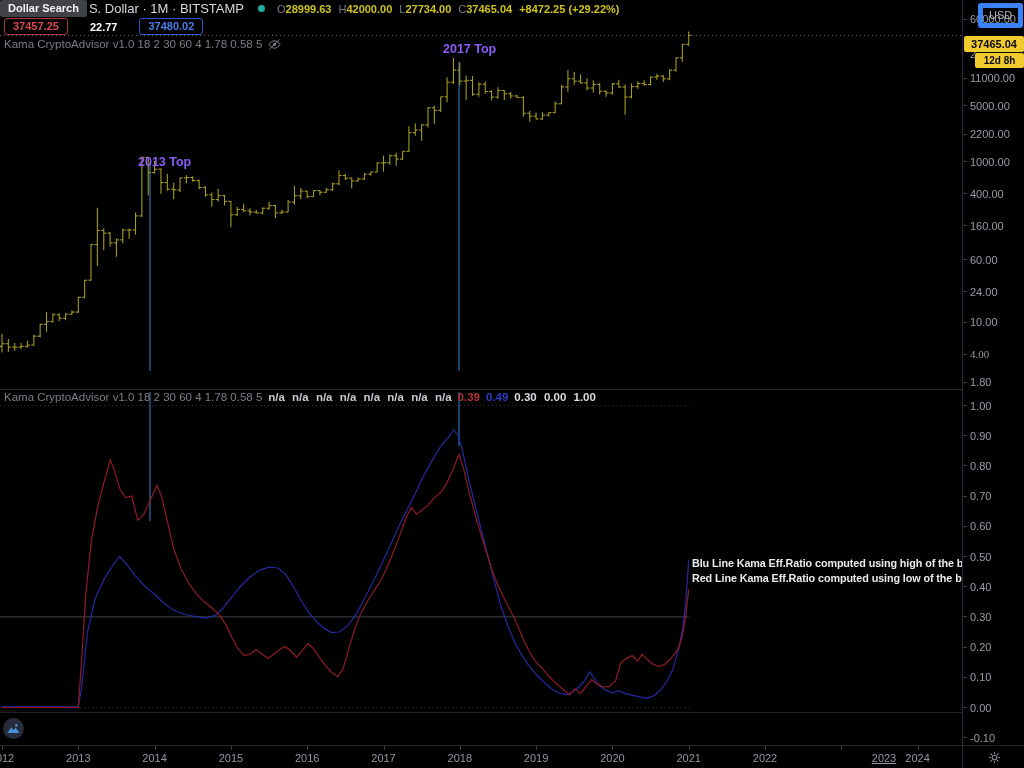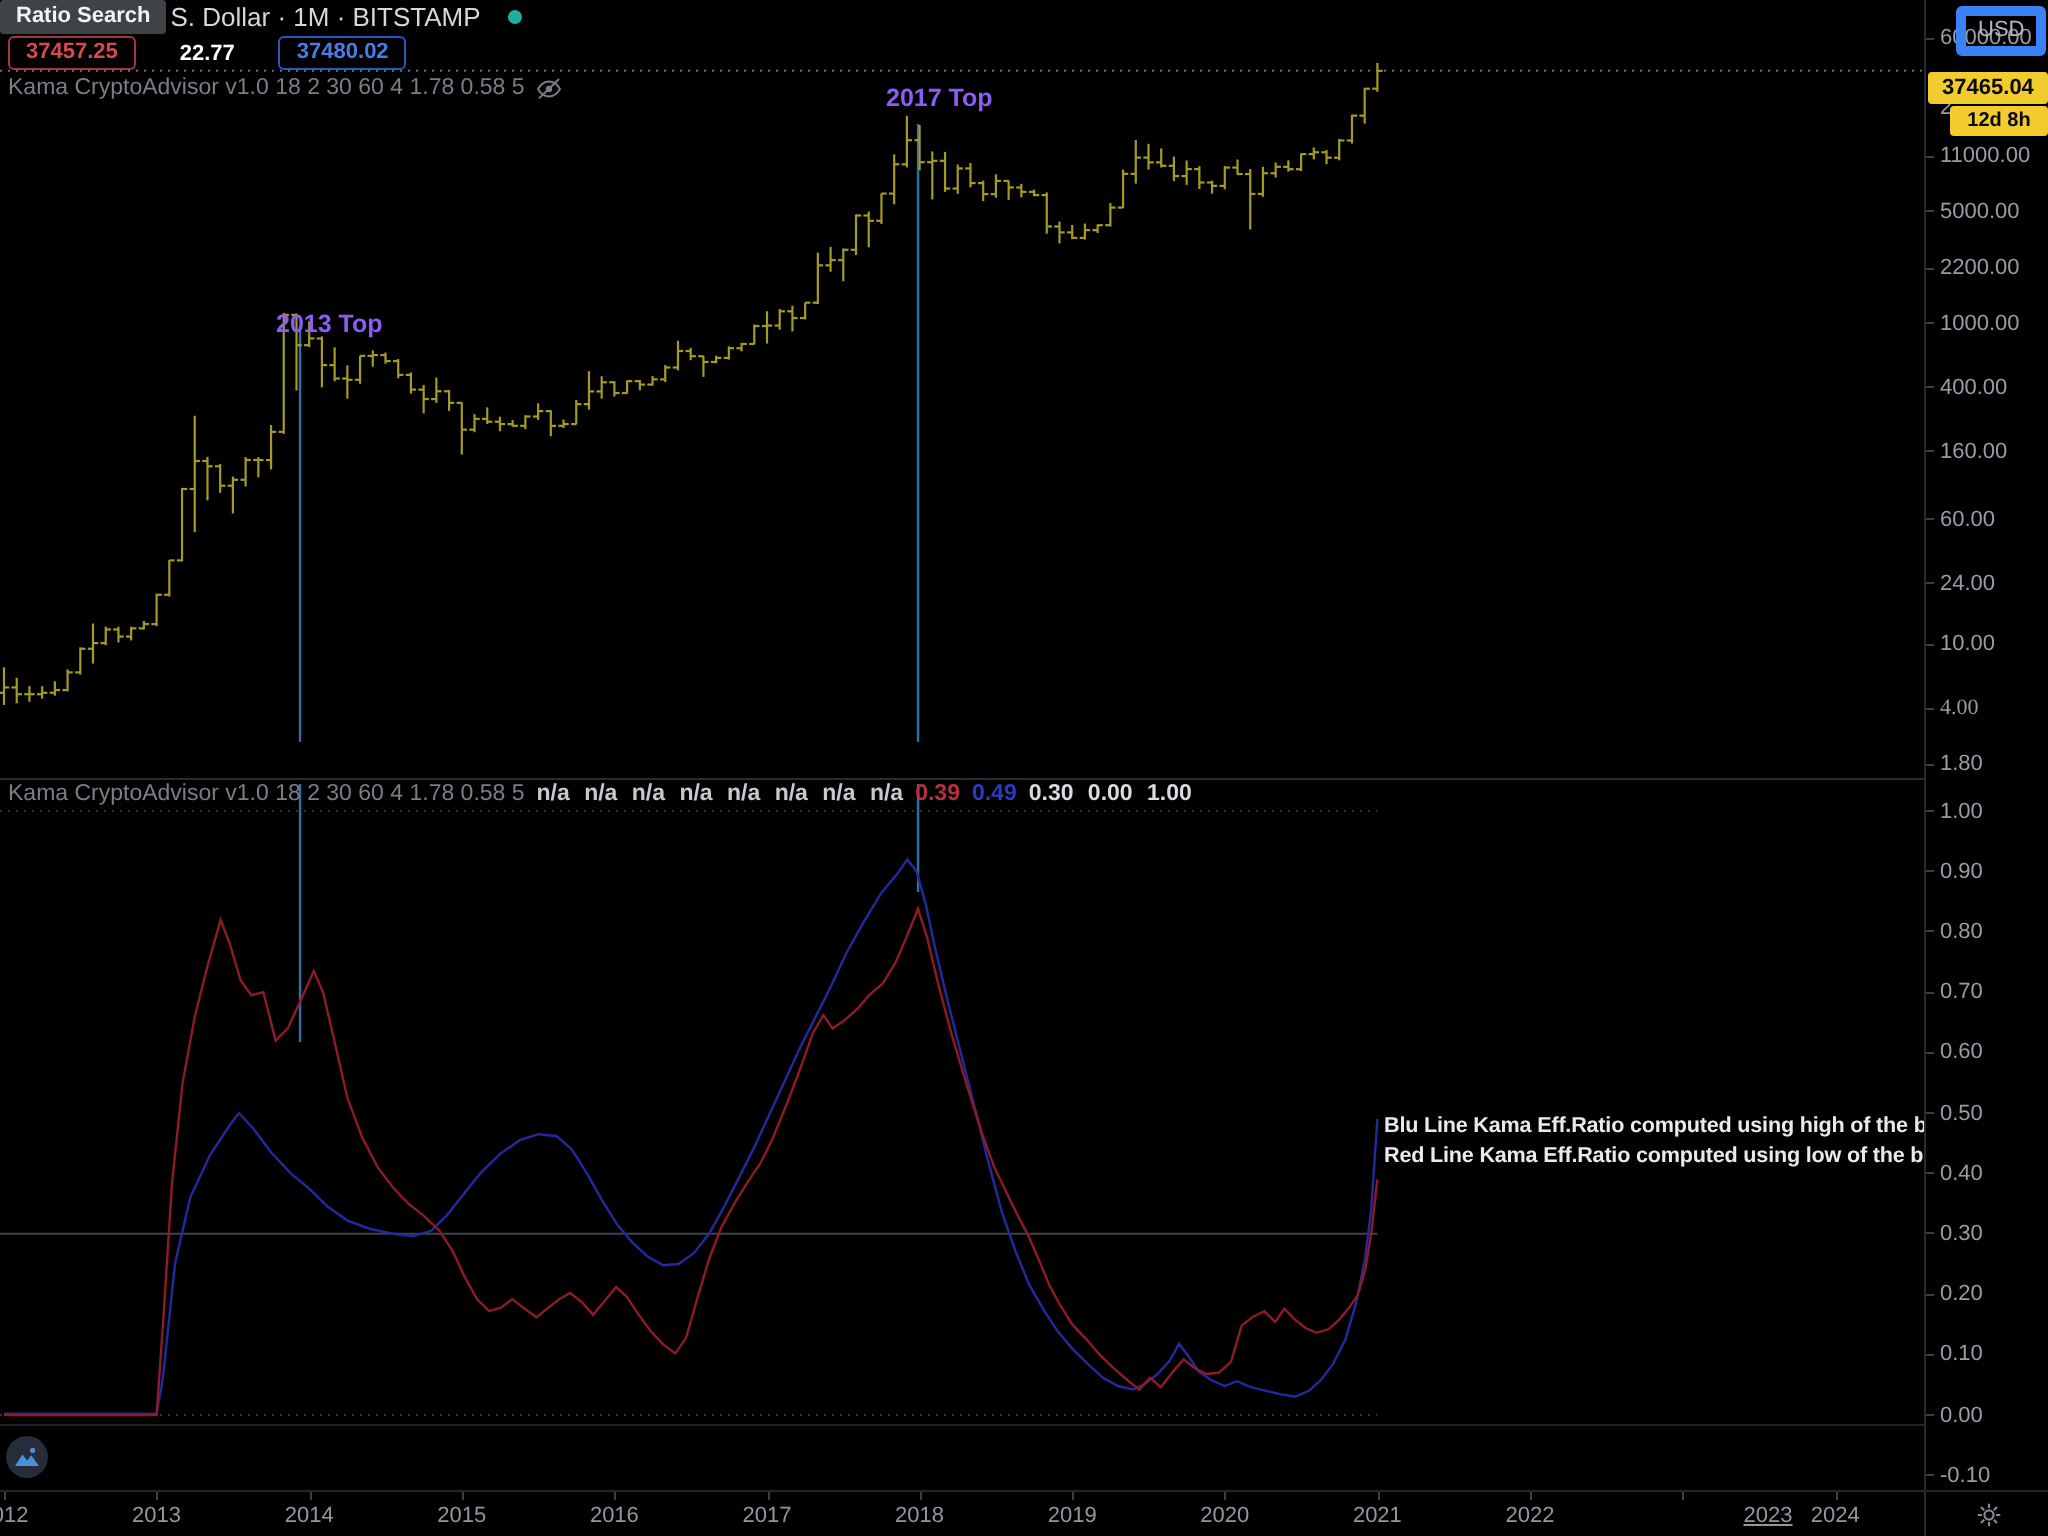--- a/index.html
+++ b/index.html
@@ -388,23 +388,30 @@
     <line x1="679.7380999999999" y1="57.8239219982055" x2="682.3380999999999" y2="57.8239219982055" stroke="#a49b22" stroke-width="1.1"></line>
     <line x1="682.3380999999999" y1="44.354257355404" x2="684.9381" y2="44.354257355404" stroke="#a49b22" stroke-width="1.1"></line>
     <line x1="688.6964" y1="31.43243130845574" x2="688.6964" y2="45.8982352055321" stroke="#a49b22" stroke-width="1.1"></line>
     <line x1="686.0964" y1="44.342800767802686" x2="688.6964" y2="44.342800767802686" stroke="#a49b22" stroke-width="1.1"></line>
     <line x1="688.6964" y1="35.415180494504554" x2="691.2964000000001" y2="35.415180494504554" stroke="#a49b22" stroke-width="1.1"></line>
     <polyline points="2.0,706.9 40.1,706.9 78.3,706.9 81.4,689.4 87.5,632.0 95.1,598.8 105.0,577.6 114.9,562.5 119.5,556.5 126.4,564.0 135.5,576.1 145.4,586.7 154.6,594.3 163.8,603.3 173.7,610.3 185.1,614.5 196.6,616.9 206.5,618.1 215.6,615.4 223.3,607.8 230.9,598.2 240.1,586.7 250.0,577.0 259.9,570.1 269.1,567.1 278.2,568.0 285.8,574.6 293.5,586.7 301.1,600.3 308.7,612.4 316.4,621.4 324.0,628.4 331.6,632.6 339.2,632.0 346.9,626.6 354.5,616.9 362.1,603.3 369.8,588.2 377.4,573.1 385.0,556.5 392.7,539.9 400.3,523.3 407.9,508.2 415.5,493.1 423.2,476.5 431.6,461.4 440.7,446.3 448.4,437.2 453.7,429.7 458.3,435.7 462.9,452.3 467.4,473.4 473.5,499.1 480.4,526.3 487.3,553.5 494.1,580.7 501.0,606.3 507.9,626.0 514.7,642.6 521.6,654.6 528.5,665.2 536.1,674.3 543.7,681.8 551.4,688.8 559.0,693.0 566.6,694.8 572.7,691.8 578.8,687.0 584.9,680.3 589.5,671.9 594.1,677.9 599.4,685.8 605.5,690.0 612.4,693.0 618.5,690.6 625.4,693.6 633.0,695.4 640.6,697.2 647.5,698.4 654.4,695.4 660.5,690.0 666.6,681.8 672.7,669.8 678.0,651.6 682.6,629.0 685.6,604.8 688.7,559.5" fill="none" stroke="#232a9e" stroke-width="1.2"></polyline>
     <polyline points="2.0,707.5 40.1,707.5 78.3,707.5 82.1,653.1 85.9,592.7 91.3,541.4 97.4,508.2 103.5,484.0 110.3,459.9 114.9,471.9 120.3,490.1 125.6,497.6 131.7,496.1 137.8,520.3 143.9,514.2 150.8,499.1 156.9,485.5 161.5,496.1 166.8,518.8 173.7,549.0 181.3,569.2 188.9,583.7 196.6,593.9 204.2,601.8 211.8,607.8 219.5,615.1 226.3,625.4 232.4,638.6 238.5,649.5 244.6,655.6 250.7,653.7 256.1,649.5 262.2,654.3 268.3,658.6 273.6,654.3 279.7,649.5 285.1,646.5 291.2,651.3 296.5,657.4 302.6,650.1 308.0,643.5 313.3,648.3 319.4,657.4 325.5,665.8 331.6,672.2 337.7,676.7 343.1,668.8 348.4,650.1 354.5,629.6 360.6,613.9 367.5,601.2 374.3,590.3 380.4,581.3 386.6,568.6 393.4,552.0 400.3,533.9 406.4,516.6 411.7,507.6 416.3,514.2 422.4,510.0 428.5,504.6 434.6,497.6 441.5,491.6 447.6,481.6 452.9,469.5 459.0,454.4 463.6,468.9 469.0,491.6 475.8,517.2 483.5,542.9 491.1,567.1 497.2,583.7 503.3,596.4 508.6,607.2 514.0,617.5 519.3,629.6 524.7,642.6 530.0,652.5 536.1,662.2 543.0,669.4 549.8,677.3 556.7,683.9 563.6,690.0 569.7,694.8 575.0,688.8 580.4,693.6 586.5,685.8 591.8,679.7 597.1,683.9 603.2,687.0 609.3,686.4 615.5,680.9 620.8,662.8 626.1,658.6 632.2,655.6 637.6,661.0 642.2,654.3 647.5,659.8 652.8,664.0 658.2,666.4 664.3,664.6 669.6,659.8 674.2,654.3 678.8,647.7 682.6,635.0 685.6,616.9 688.7,589.7" fill="none" stroke="#8e1b26" stroke-width="1.2"></polyline>
   </svg>
 
 <div class="hdr1">
-  <span class="tooltip-pill">Ratio Search</span>
+  <span class="tooltip-pill">Dollar Search</span>
   <span class="sym-title">S. Dollar · 1M · BITSTAMP</span>
   <span class="status-dot" id="status-dot" style="background: rgb(31, 174, 158);"></span>
+  <span class="ohlc">
+    <span class="pair"><span class="k">O</span><span class="v val-y" style="color: rgb(207, 195, 26);">28999.63</span></span>
+    <span class="pair"><span class="k">H</span><span class="v val-y" style="color: rgb(207, 195, 26);">42000.00</span></span>
+    <span class="pair"><span class="k">L</span><span class="v val-y" style="color: rgb(207, 195, 26);">27734.00</span></span>
+    <span class="pair"><span class="k">C</span><span class="v val-y" style="color: rgb(207, 195, 26);">37465.04</span></span>
+    <span class="pair"><span class="v val-y" style="color: rgb(207, 195, 26);">+8472.25 (+29.22%)</span></span>
+  </span>
 </div>
 
 <div class="hdr2">
   <span class="pill red">37457.25</span>
   <span class="mid-val">22.77</span>
   <span class="pill blue">37480.02</span>
 </div>
 
 <div class="hdr3">
   <span>Kama CryptoAdvisor v1.0 18 2 30 60 4 1.78 0.58 5</span>

